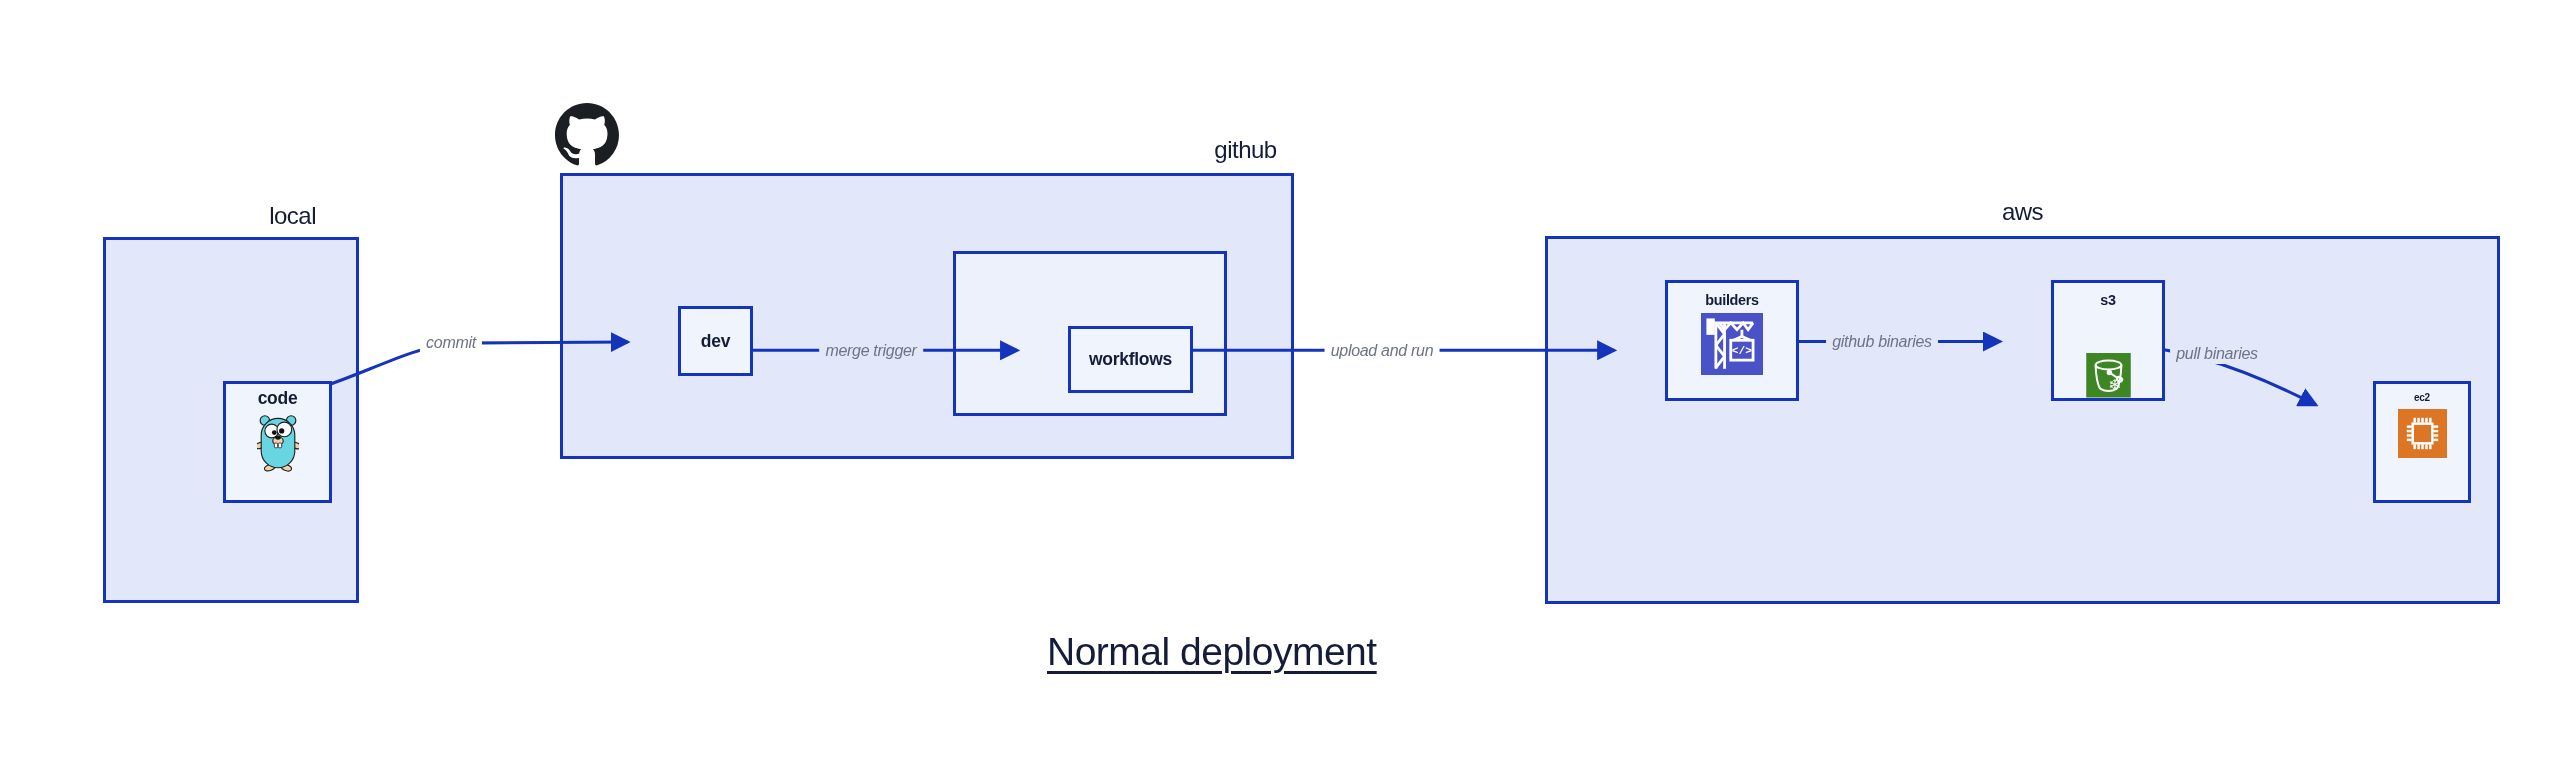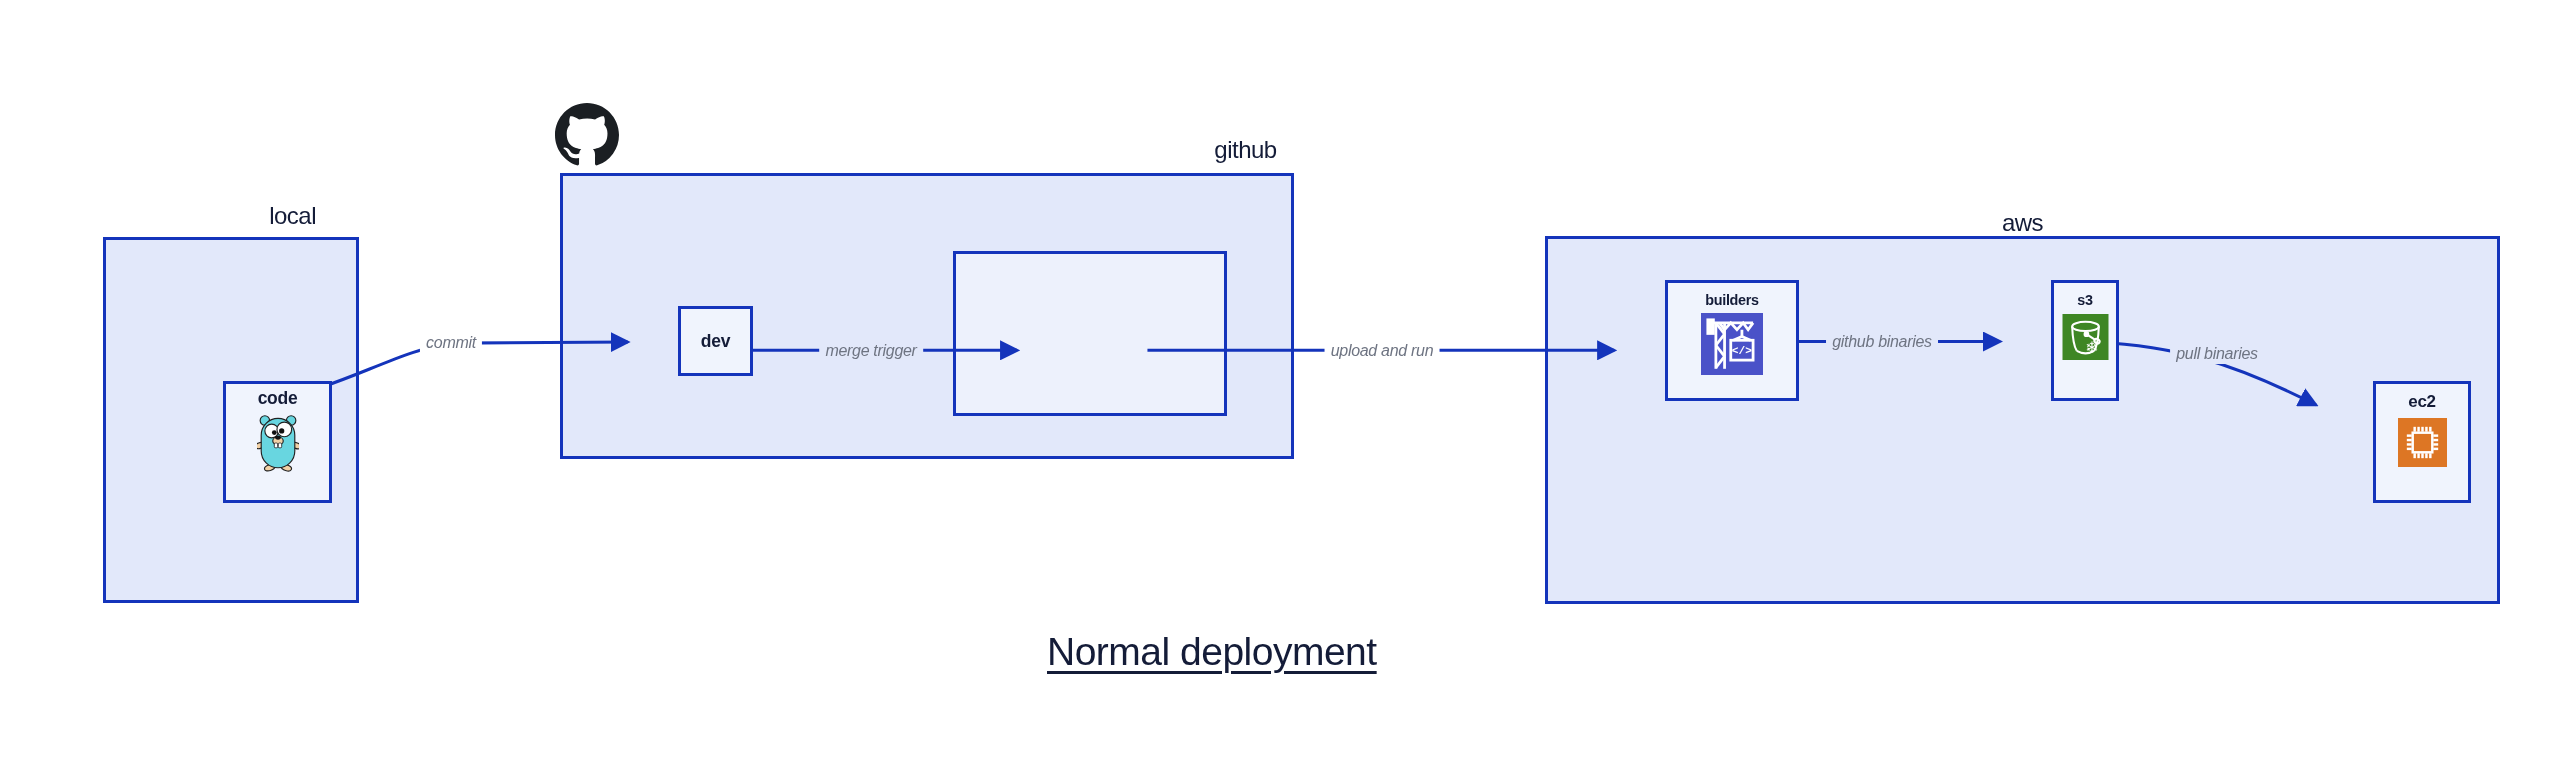--- a/index.html
+++ b/index.html
@@ -60,21 +60,21 @@
   .logo{position:absolute;}
 </style>
 </head>
 <body>
 
 <div id="canvas">
 
   <div class="group-label" style="left:151px;top:201px;text-align:right;">local</div>
   <div class="group-label" style="left:1163px;top:135px;">github</div>
   <div class="group-label" style="left:1006px;top:210px;">master</div>
-  <div class="group-label" style="left:1940px;top:208px;">aws</div>
+  <div class="group-label" style="left:1940px;top:197px;">aws</div>
 
   <div class="group" style="left:103px;top:237px;width:256px;height:366px;"></div>
   <div class="group" style="left:560px;top:173px;width:734px;height:286px;"></div>
   <div class="group sub" style="left:953px;top:251px;width:274px;height:165px;"></div>
   <div class="group" style="left:1545px;top:236px;width:955px;height:368px;"></div>
 
   <svg class="logo" style="left:555px;top:103px;" width="64" height="64" viewBox="0 0 16 16" aria-hidden="true">
     <path style="fill:var(--github-logo)" fill-rule="evenodd" d="M8 0C3.58 0 0 3.58 0 8c0 3.54 2.29 6.53 5.47 7.59.4.07.55-.17.55-.38 0-.19-.01-.82-.01-1.49-2.01.37-2.53-.49-2.69-.94-.09-.23-.48-.94-.82-1.13-.28-.15-.68-.52-.01-.53.63-.01 1.08.58 1.23.82.72 1.21 1.87.87 2.33.66.07-.52.28-.87.51-1.07-1.78-.2-3.64-.89-3.64-3.95 0-.87.31-1.59.82-2.15-.08-.2-.36-1.02.08-2.12 0 0 .67-.21 2.2.82.64-.18 1.32-.27 2-.27s1.36.09 2 .27c1.53-1.04 2.2-.82 2.2-.82.44 1.1.16 1.92.08 2.12.51.56.82 1.27.82 2.15 0 3.07-1.87 3.75-3.65 3.95.29.25.54.73.54 1.48 0 1.07-.01 1.93-.01 2.2 0 .21.15.46.55.38A8.01 8.01 0 0 0 16 8c0-4.42-3.58-8-8-8z"></path>
   </svg>
 
@@ -119,20 +119,23 @@
       <circle cx="33" cy="37" r="4.6" fill="#111"></circle>
       <circle cx="47" cy="34" r="5" fill="#111"></circle>
       <ellipse cx="40" cy="46.5" rx="5.5" ry="4" fill="#111"></ellipse>
     </svg>
   </div>
 
   <div class="node center" style="left:633px;top:306px;width:75px;height:70px;">
     <div class="node-label" style="font-size:17.5px;">dev</div>
   </div>
 
+  <div class="node center" style="left:1023px;top:326px;width:125px;height:67px;">
+    <div class="node-label" style="font-size:17.5px;">workflows</div>
+  </div>
 
   <div class="node" style="left:1620px;top:280px;width:134px;height:121px;padding-top:9.3px;">
     <div class="node-label" style="font-size:14.4px;">builders</div>
     <svg class="icon-tile" style="margin-top:5.2px;" width="62" height="62" viewBox="0 0 100 100">
       <rect x="0" y="0" width="100" height="100" style="fill:var(--builders-icon-bg)"></rect>
       <g stroke="#fff" stroke-width="4.5" fill="none">
         <rect x="11" y="11" width="9" height="22" fill="#fff"></rect>
         <line x1="24" y1="16" x2="24" y2="90"></line>
         <line x1="38" y1="16" x2="38" y2="90"></line>
         <line x1="24" y1="16" x2="38" y2="34"></line>
@@ -142,39 +145,39 @@
         <line x1="16" y1="16" x2="84" y2="16"></line>
         <polyline points="30,16 38,27 48,16 58,27 68,16 76,27 84,16"></polyline>
         <line x1="66" y1="27" x2="66" y2="38"></line>
         <polyline points="52,44 66,38 80,44"></polyline>
         <rect x="48" y="44" width="36" height="32"></rect>
       </g>
       <text x="66" y="66" text-anchor="middle" fill="#fff" font-size="18" font-weight="bold" font-family="Liberation Mono, monospace">&lt;/&gt;</text>
     </svg>
   </div>
 
-  <div class="node" style="left:2006px;top:280px;width:68px;height:121px;padding-top:9.3px;">
+  <div class="node" style="left:2006px;top:280px;width:114px;height:121px;padding-top:9.3px;gap:39px;">
     <div class="node-label" style="font-size:14.4px;">s3</div>
     <svg class="icon-tile" style="margin-top:6.2px;" width="47" height="46" viewBox="0 0 100 100">
       <rect x="0" y="0" width="100" height="100" style="fill:var(--s3-icon-bg)"></rect>
       <g stroke="#fff" stroke-width="4.5" fill="none">
         <ellipse cx="50" cy="27" rx="29" ry="10"></ellipse>
         <path d="M21 27 C22 52 26 72 31 80"></path>
         <path d="M79 27 C78 52 74 72 69 80"></path>
         <path d="M31 80 Q50 91 69 80"></path>
         <line x1="52" y1="44" x2="72" y2="57"></line>
         <circle cx="52" cy="44" r="4" fill="#fff"></circle>
         <ellipse cx="75" cy="59" rx="6" ry="4.5" transform="rotate(32 75 59)"></ellipse>
       </g>
       <text x="64" y="84" text-anchor="middle" fill="#fff" font-size="34" font-family="DejaVu Sans, sans-serif">❄</text>
     </svg>
   </div>
 
   <div class="node" style="left:2328px;top:381px;width:98px;height:122px;padding-top:8.2px;">
-    <div class="node-label" style="font-size:17px;">ec2</div>
+    <div class="node-label" style="font-size:10px;">ec2</div>
     <svg class="icon-tile" style="margin-top:6.2px;" width="49" height="49" viewBox="0 0 100 100">
       <rect x="0" y="0" width="100" height="100" style="fill:var(--ec2-icon-bg)"></rect>
       <g stroke="#fff" stroke-width="5" fill="none">
         <rect x="30" y="30" width="40" height="40"></rect>
         <g>
           <line x1="34" y1="18" x2="34" y2="28"></line>
             <line x1="42" y1="18" x2="42" y2="28"></line>
           <line x1="50" y1="18" x2="50" y2="28"></line>
             <line x1="58" y1="18" x2="58" y2="28"></line>
           <line x1="66" y1="18" x2="66" y2="28"></line>

